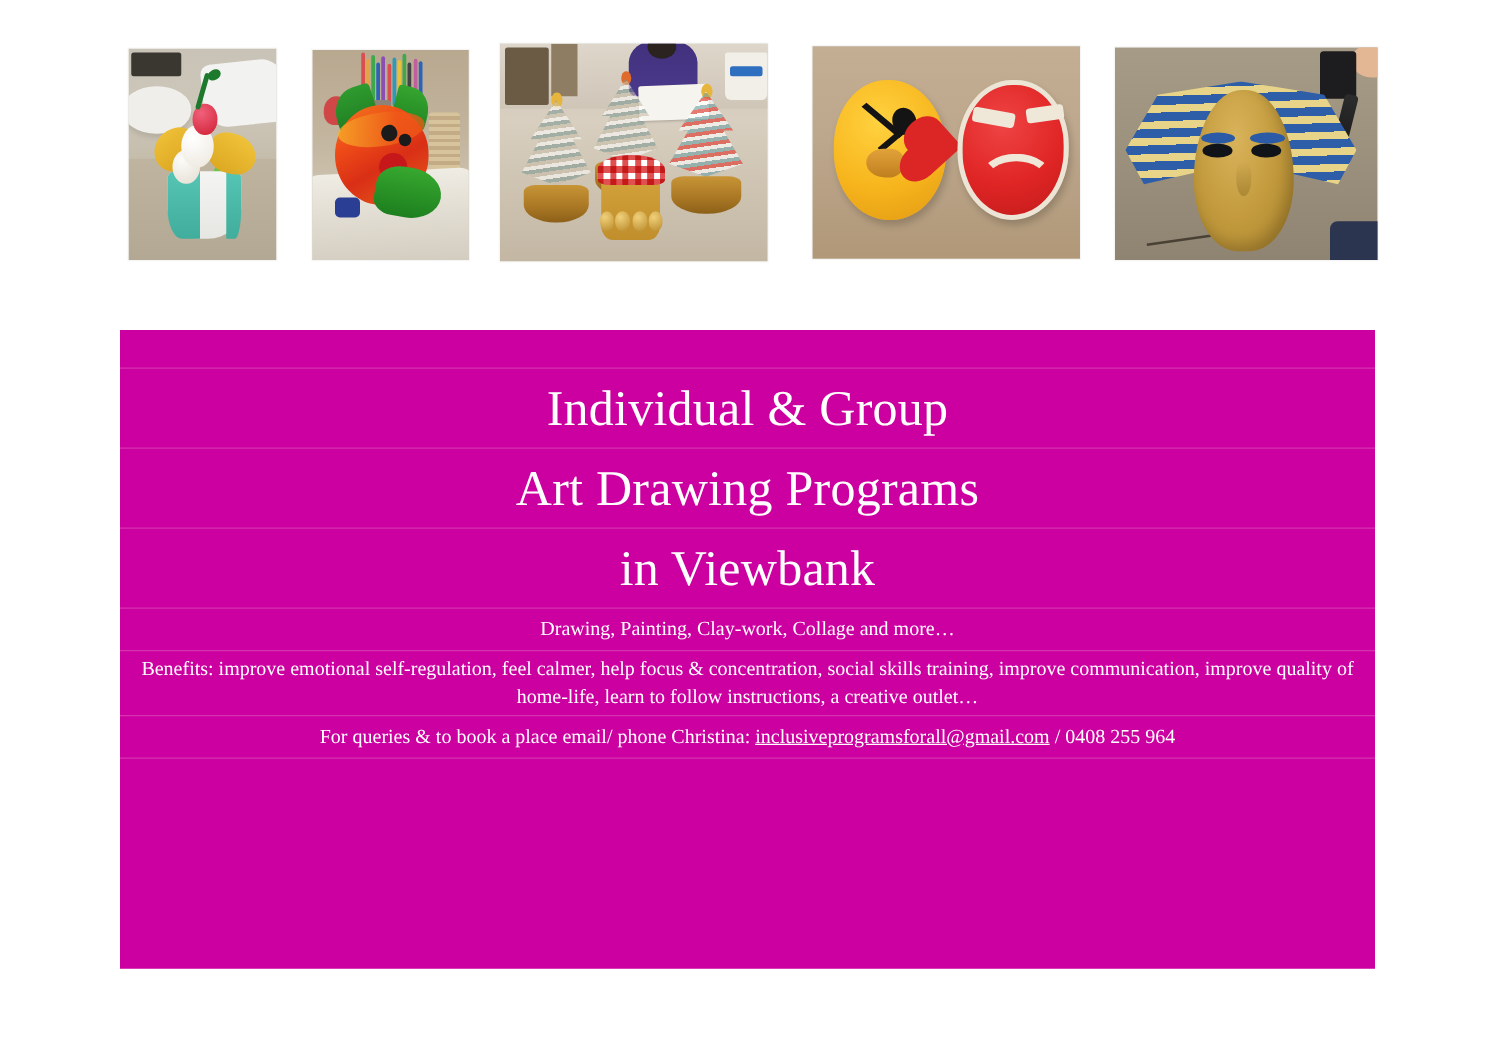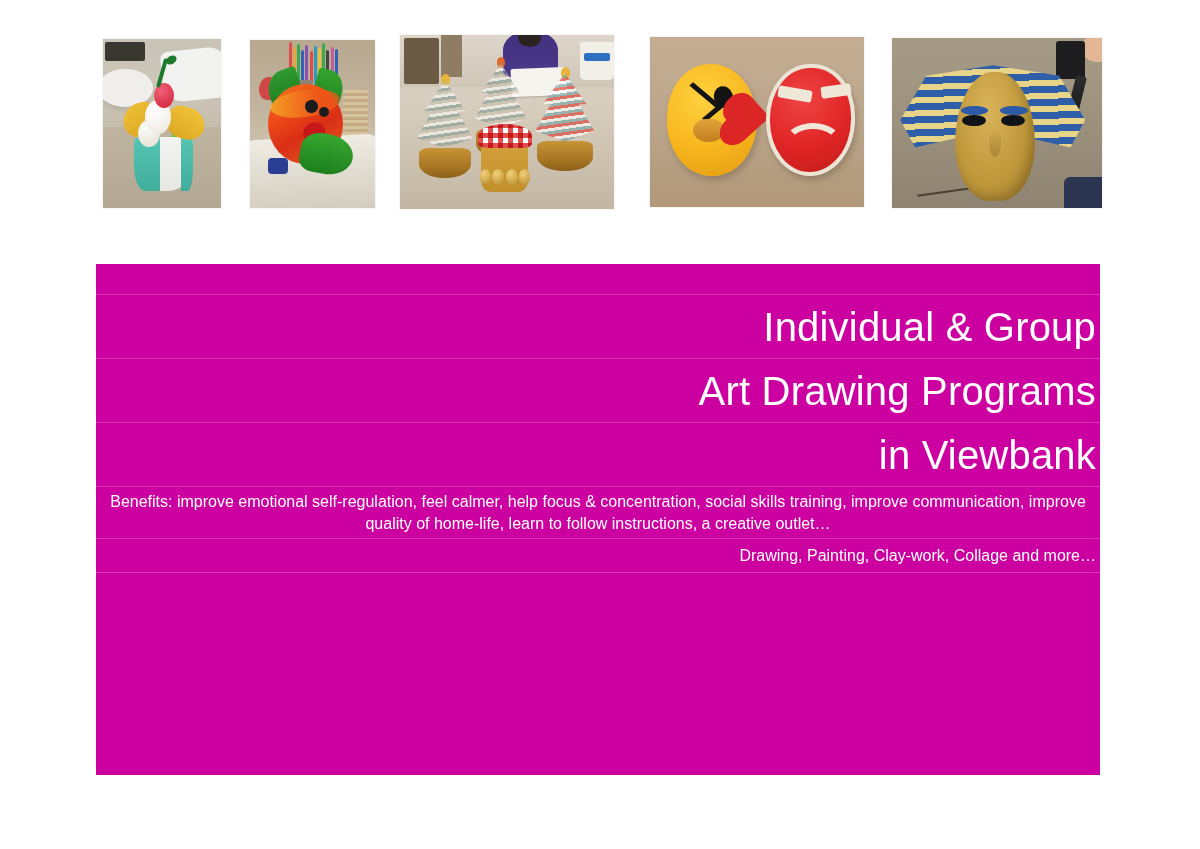--- a/index.html
+++ b/index.html
@@ -433,23 +433,24 @@
     box-sizing: border-box;
     display: flex;
     flex-direction: column;
     color: #ffffff;
   }
   .row {
     border-bottom: 1px solid #d633b0;
     box-sizing: border-box;
     display: flex;
     align-items: center;
-    justify-content: flex-end;
+    justify-content: center;
     text-align: center;
     padding: 0 4px;
+    font-family: Liberation Serif, serif;
   }
   .row:last-child { border-bottom: none; }
 
   .row-spacer-top { height: 31px; }
   .row-title      { height: 64px; }
   .row-link       { height: 42px; }
   .row-line       { height: 34px; }
   .row-benefits   { height: 52px; }
   .row-spacer-bot { height: 48px; }
 
@@ -630,25 +631,28 @@
   <div class="row row-title">
     <span class="title-text">Art Drawing Programs</span>
   </div>
 
   <div class="row row-title">
     <span class="title-text">in Viewbank</span>
   </div>
 
 
 
+  <div class="row row-line">
+    <span class="body-line">Drawing, Painting, Clay-work, Collage and more…</span>
+  </div>
+
   <div class="row row-benefits">
     <span class="benefits-text">Benefits: improve emotional self-regulation, feel calmer, help focus &amp; concentration, social skills training, improve communication, improve quality of home-life, learn to follow instructions, a creative outlet…</span>
   </div>
 
+
   <div class="row row-line">
-    <span class="body-line">Drawing, Painting, Clay-work, Collage and more…</span>
-  </div>
-
-
+    <span class="body-line"><span>For queries &amp; to book a place email/ phone Christina: </span><a class="email-anchor" href="#">inclusiveprogramsforall@gmail.com</a><span> / </span><span>0408 255 964</span></span>
+  </div>
 
   <div class="row row-spacer-bot"></div>
 
 </div>
 
 </body></html>

